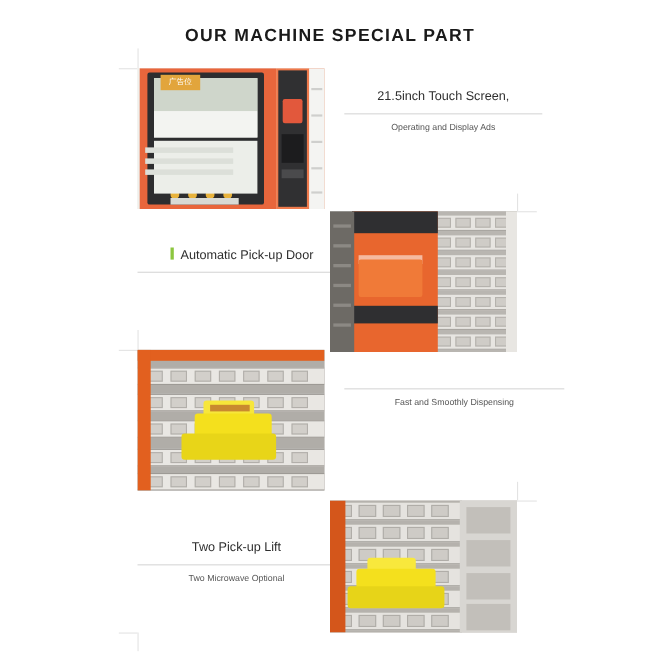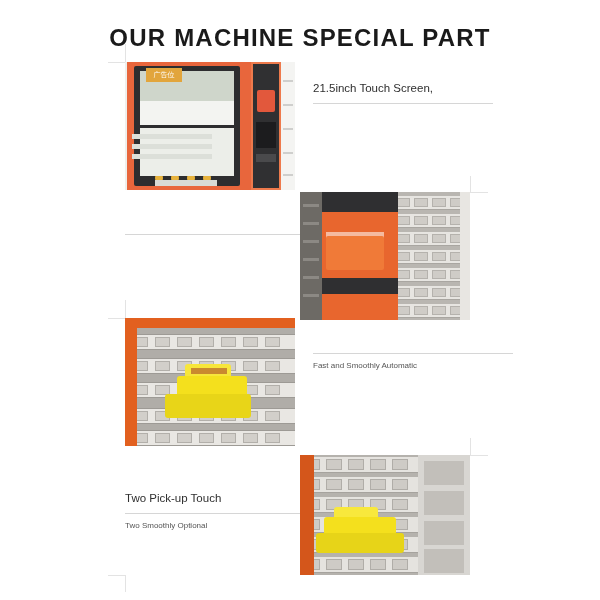--- a/index.html
+++ b/index.html
@@ -30,36 +30,37 @@
   .guide.h { height: 1px; }
   .guide.v { width: 1px; }
 
   
   .title {
     position: absolute;
     top: 24px;
     left: 0;
     width: 600px;
     text-align: center;
-    font-size: 24px;
+    font-size: 16px;
     font-weight: bold;
     letter-spacing: 1.2px;
     color: #1a1a1a;
   }
 
   
   .photo {
     position: absolute;
     overflow: hidden;
     background: #d9d9d9;
   }
 
   
   .caption {
     position: absolute;
+    text-align: center;
   }
   .caption .headline {
     font-size: 11.5px;
     color: #2f2f2f;
     white-space: nowrap;
   }
   .caption .rule {
     height: 1px;
     background: #d6d6d6;
     margin: 9px 0 7px 0;
@@ -183,23 +184,27 @@
         <i style="top:42px;"></i>
         <i style="top:66px;"></i>
         <i style="top:90px;"></i>
         <i style="top:112px;"></i>
     </div>
   </div>
 
   <div class="caption" style="left:313px; top:82px; width:180px;">
     <div class="headline">21.5inch Touch Screen,</div>
     <div class="rule"></div>
+    <div class="sub">Operating and Display Ads</div>
   </div>
 
   <div class="caption" style="left:125px; top:225px; width:190px;">
+    <div class="headline">
+      <span class="accent"></span><span>Automatic Pick-up Door</span>
+    </div>
     <div class="rule"></div>
   </div>
 
   <div class="photo" id="photo-lift">
     <div class="lf-bg"></div>
     <div class="lf-shelfzone">
       <div class="row" style="top:4px;">
           <i style="left:2px;"></i>
           <i style="left:20px;"></i>
           <i style="left:38px;"></i>
@@ -308,27 +313,27 @@
     <div class="sc-orangebar"></div>
     <div class="sc-orange-left"></div>
     <div class="sc-yellow-arm"></div>
     <div class="sc-book"></div>
     <div class="sc-yellow"></div>
     <div class="sc-yellow2"></div>
   </div>
 
   <div class="caption" style="left:313px; top:344px; width:200px;">
     <div class="rule"></div>
-    <div class="sub">Fast and Smoothly Automatic</div>
+    <div class="sub">Fast and Smoothly Dispensing</div>
   </div>
 
   <div class="caption" style="left:125px; top:492px; width:180px;">
-    <div class="headline">Two Pick-up Touch</div>
+    <div class="headline">Two Pick-up Lift</div>
     <div class="rule"></div>
-    <div class="sub">Two Smoothly Optional</div>
+    <div class="sub">Two Microwave Optional</div>
   </div>
 
   <div class="photo" id="photo-pickup-door">
     <div class="pd-bg"></div>
     <div class="pd-shelfzone">
       <div class="row" style="top:2px;">
           <i style="left:4px;"></i>
           <i style="left:26px;"></i>
           <i style="left:48px;"></i>
           <i style="left:70px;"></i>

